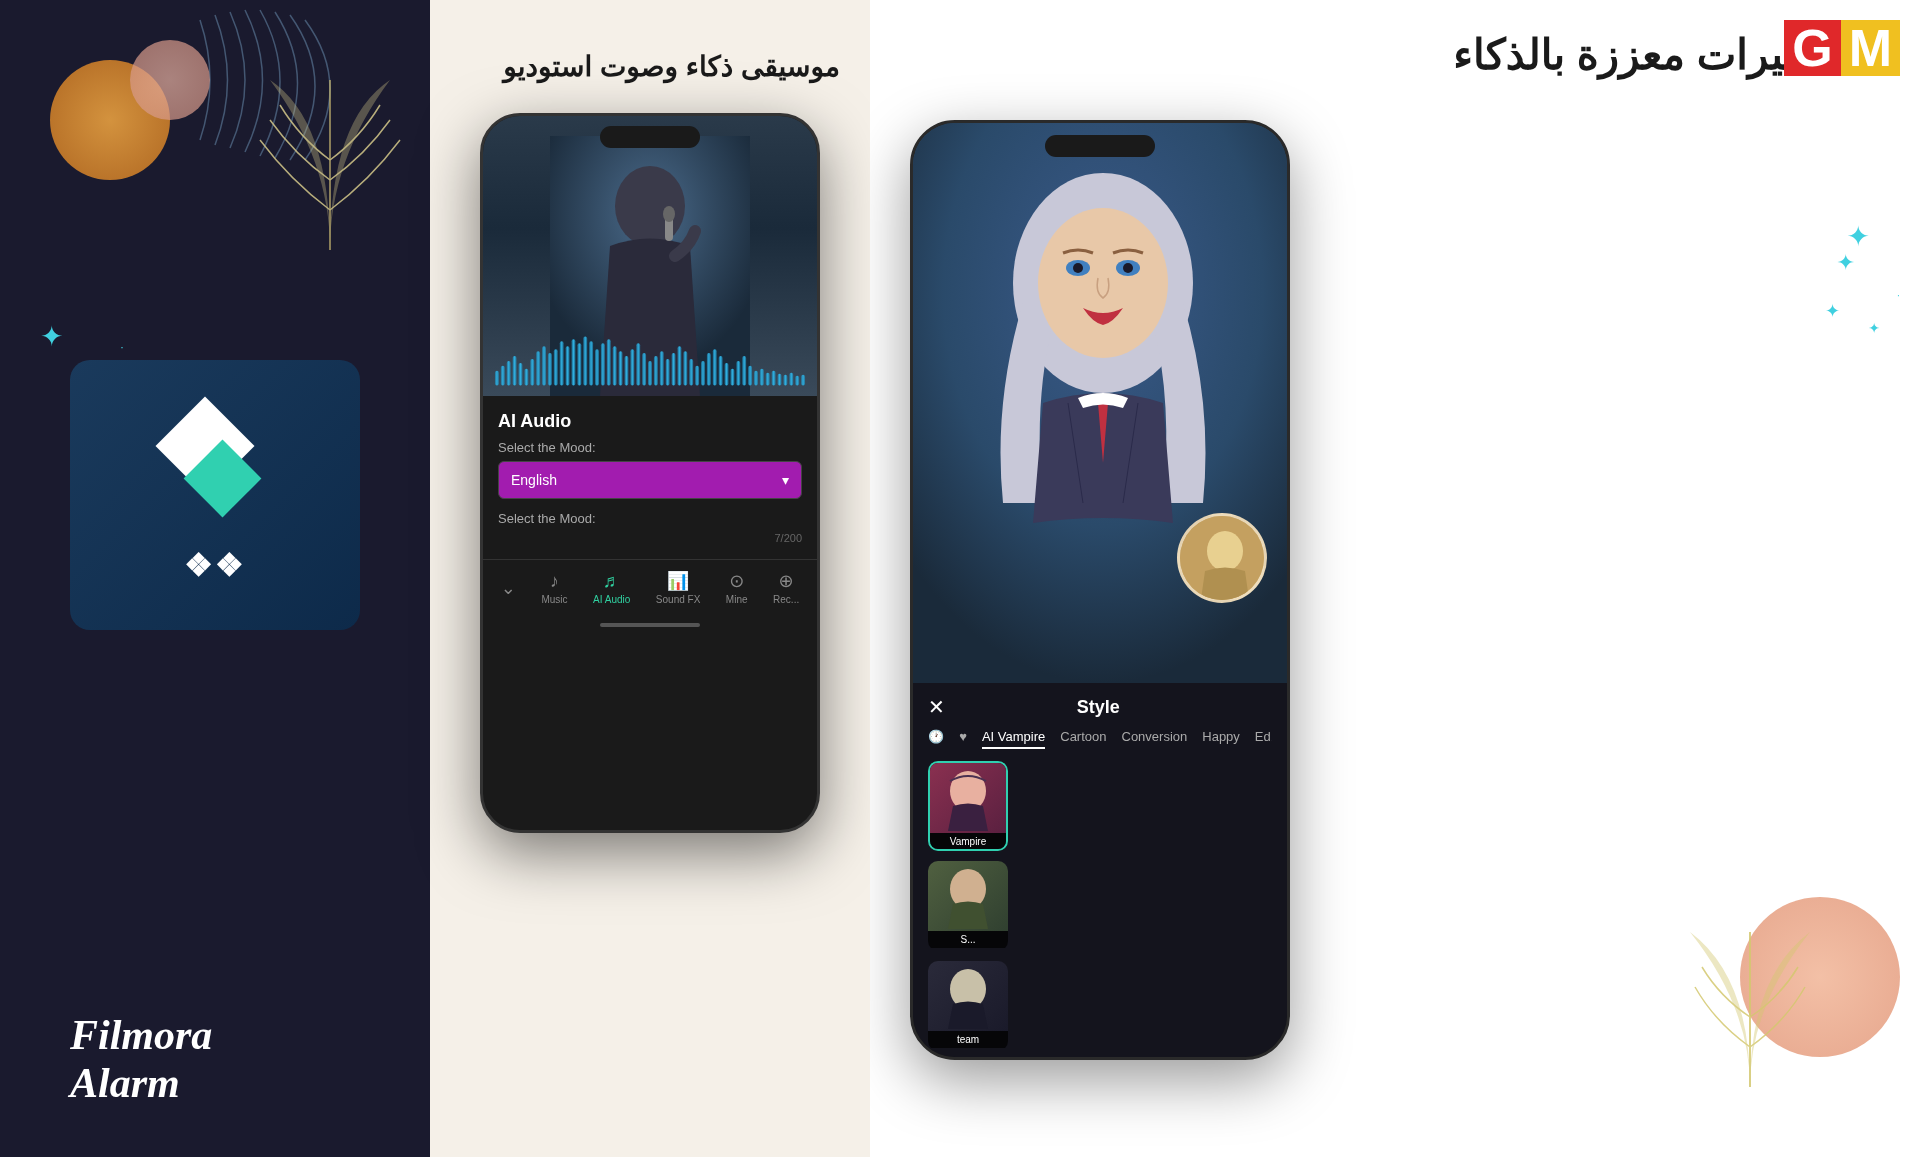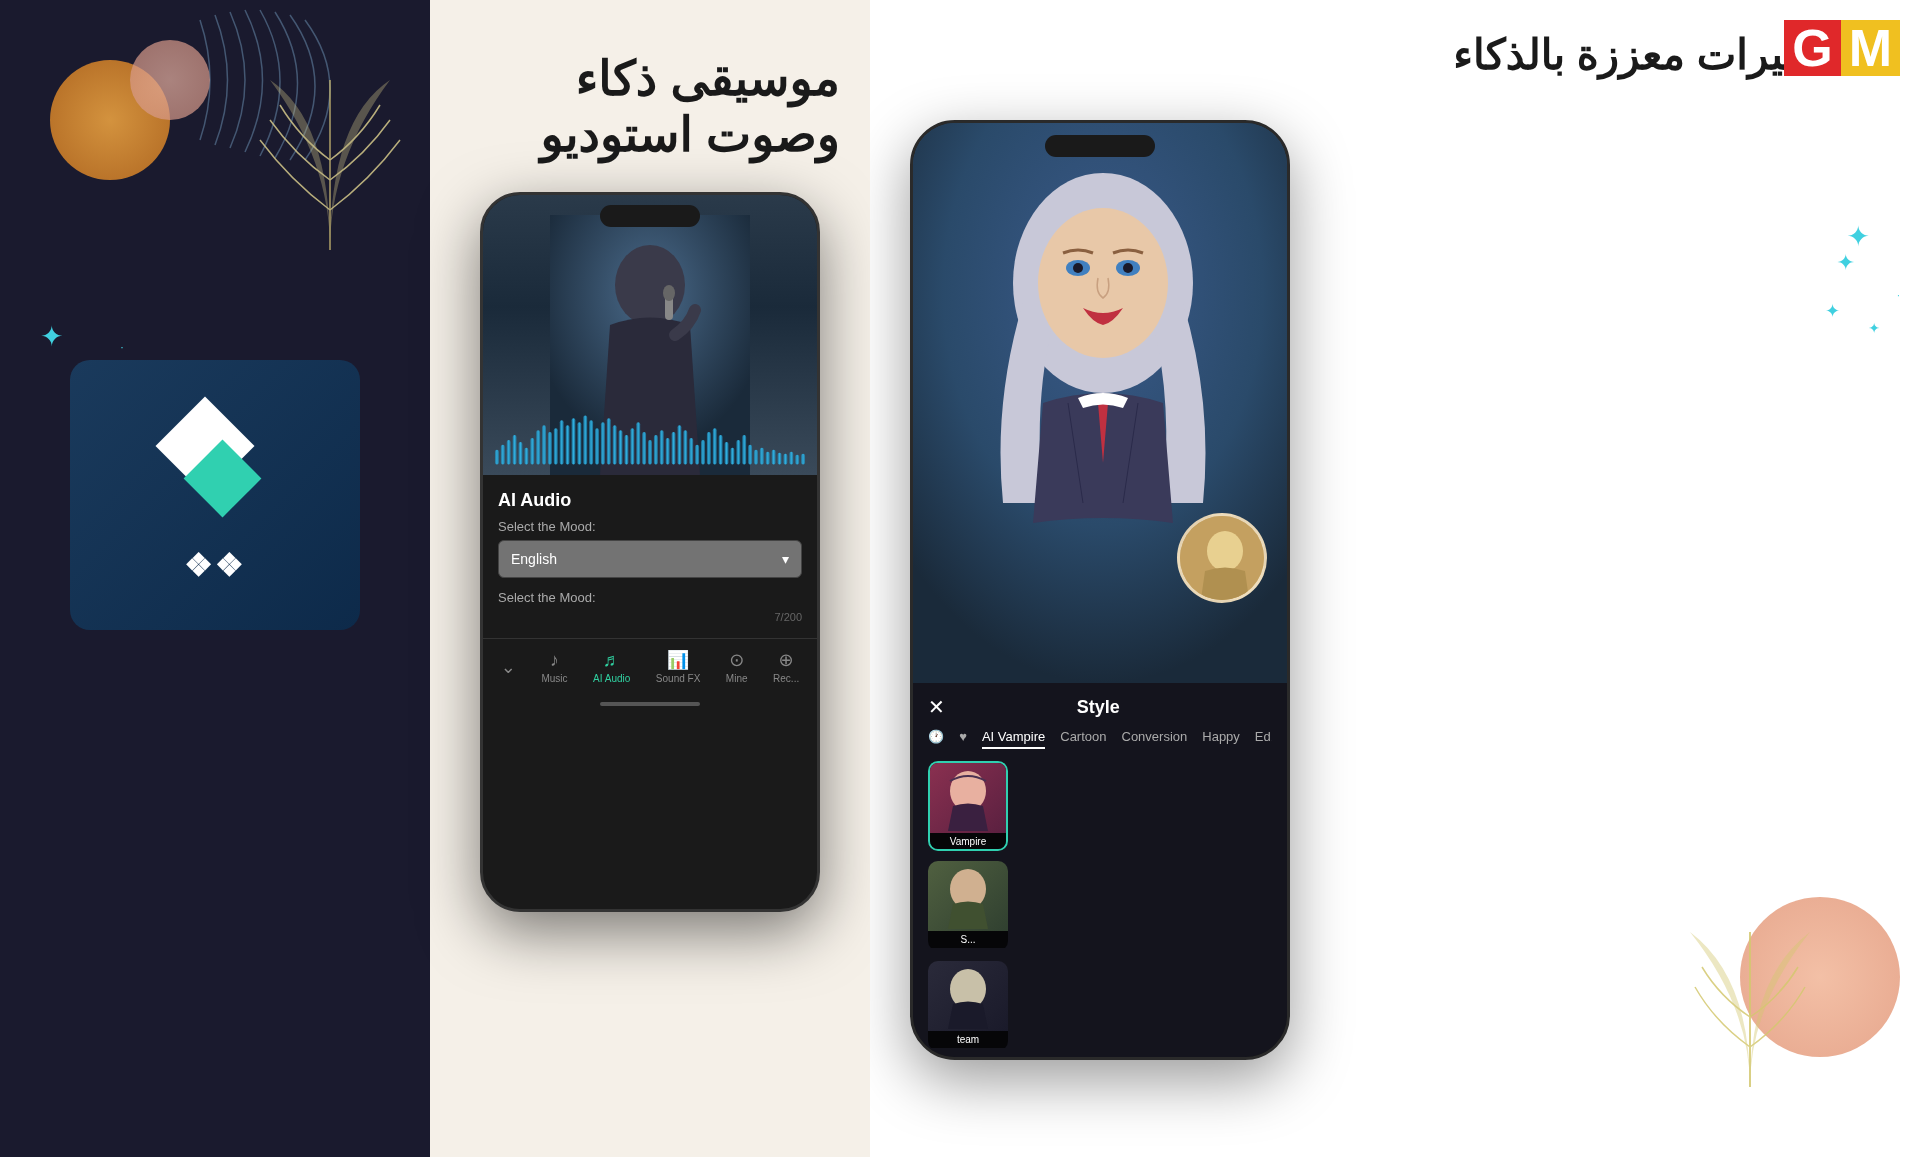--- a/index.html
+++ b/index.html
@@ -133,21 +133,21 @@
       width: 440px;
       height: 1157px;
       background: #f5f0e8;
       display: flex;
       flex-direction: column;
       align-items: center;
       padding-top: 30px;
     }
 
     .arabic-title-middle {
-      font-size: 48px;
+      font-size: 28px;
       font-weight: bold;
       color: #1a1a1a;
       text-align: right;
       direction: rtl;
       padding: 20px 30px;
       width: 100%;
       margin-bottom: 10px;
     }
 
     
@@ -212,21 +212,21 @@
       margin-bottom: 8px;
     }
 
     .select-mood-label {
       font-size: 13px;
       color: #aaa;
       margin-bottom: 6px;
     }
 
     .dropdown-english {
-      background: #737373;
+      background: #a21caf;
       border: 1px solid #444;
       border-radius: 6px;
       padding: 10px 12px;
       color: white;
       font-size: 14px;
       display: flex;
       justify-content: space-between;
       align-items: center;
       margin-bottom: 12px;
       cursor: pointer;
@@ -535,20 +535,24 @@
   <div class="filmora-logo-box">
     <div class="filmora-diamond">
       <div class="diamond-white"></div>
       <div class="diamond-teal"></div>
     </div>
     <div class="filmora-w-logo">
       ❖❖
     </div>
   </div>
 
+  <div class="filmora-alarm-text">
+    <div class="line1">Filmora</div>
+    <div class="line2">Alarm</div>
+  </div>
 </div>
 
 <div class="middle-section">
 
   <div class="arabic-title-middle">موسيقى ذكاء وصوت استوديو</div>
 
   <div class="phone-mockup-middle">
 
     <div class="phone-notch-middle"></div>
 

